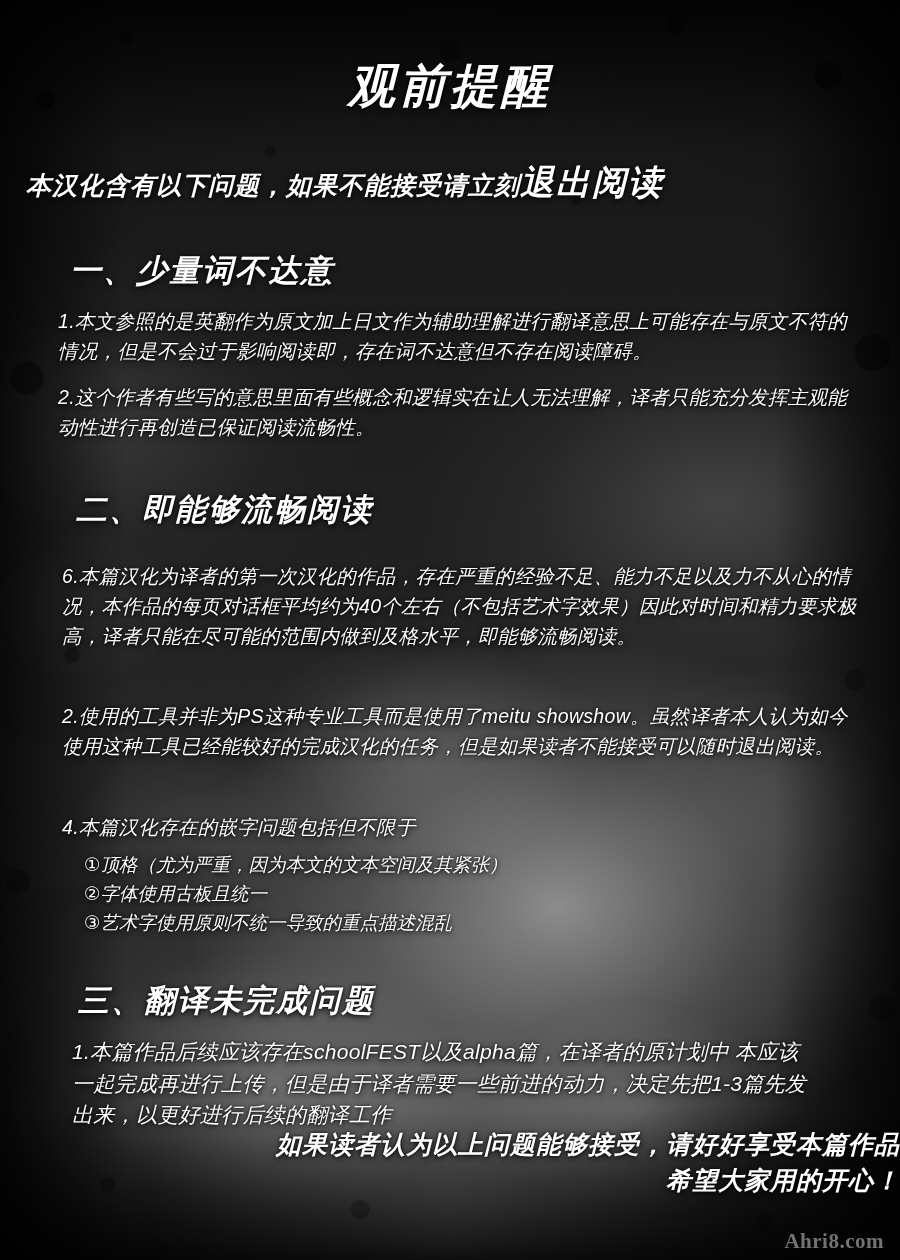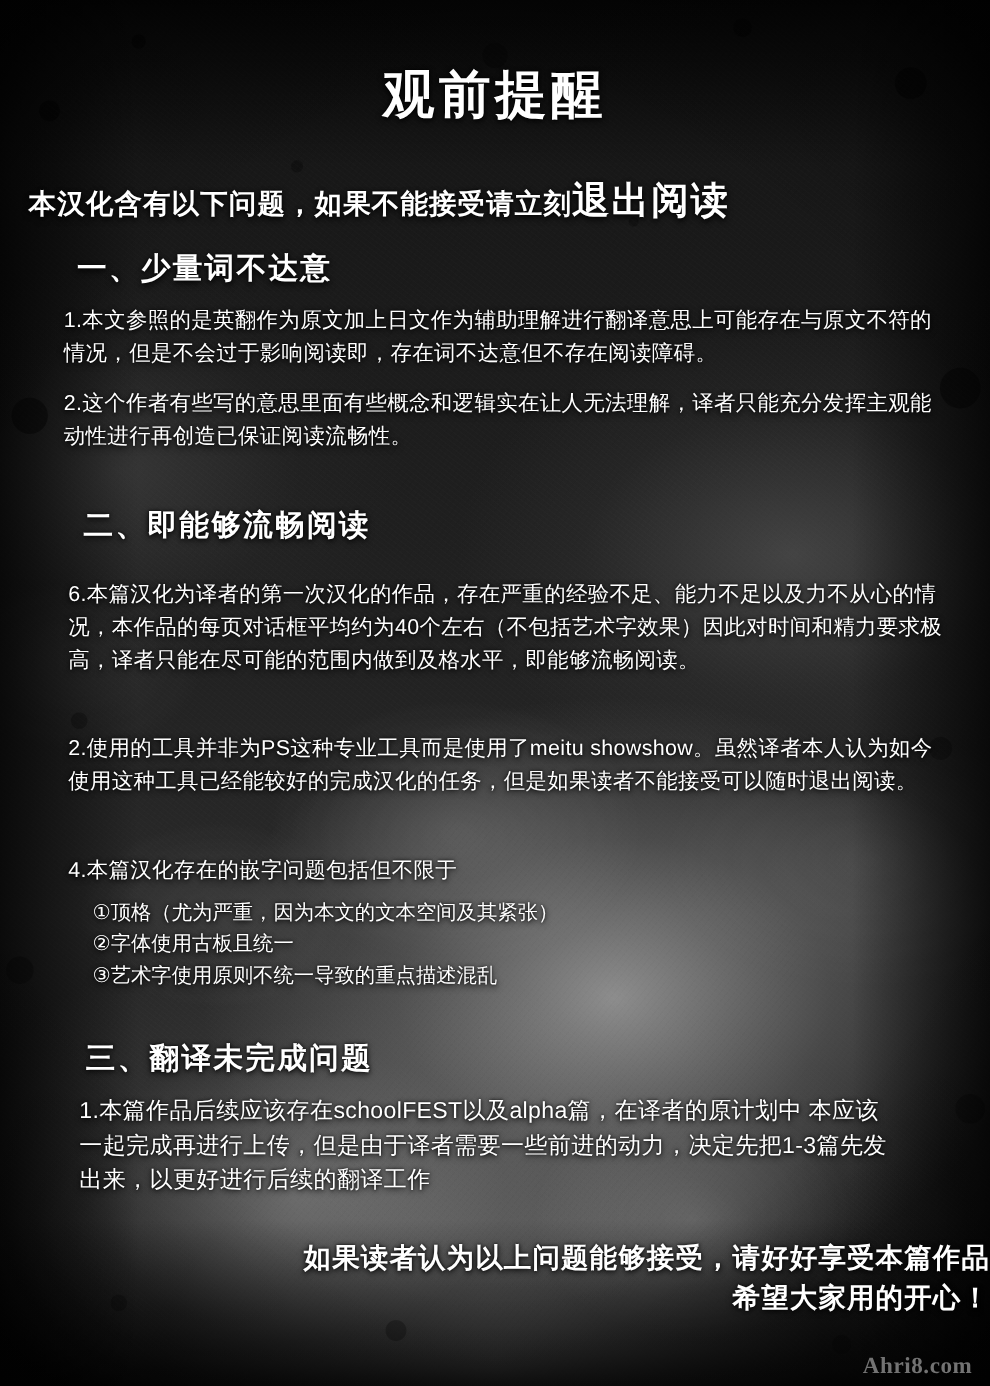--- a/index.html
+++ b/index.html
@@ -82,20 +82,21 @@
   }
 
   
   .content {
     position: relative;
     z-index: 5;
     padding: 0 26px;
     box-sizing: border-box;
     height: 100%;
     text-shadow: 0 2px 6px rgba(0,0,0,.85), 0 0 3px rgba(0,0,0,.9);
+    font-style: italic;
   }
 
   .title {
     text-align: center;
     font-size: 47px;
     font-weight: bold;
     letter-spacing: 4px;
     padding-top: 60px;
     line-height: 1.1;
   }
@@ -108,24 +109,24 @@
     letter-spacing: 1px;
     white-space: nowrap;
   }
   .subtitle .emph {
     font-size: 34px;
     font-weight: bold;
     letter-spacing: 2px;
   }
 
   .section-head {
-    font-size: 27px;
+    font-size: 31px;
     font-weight: bold;
     letter-spacing: 2px;
-    margin: 20px 0 14px 44px;
+    margin: 44px 0 14px 44px;
   }
   .section-head.s2 { margin-top: 46px; margin-left: 50px; }
   .section-head.s3 { margin-top: 44px; margin-left: 52px; }
 
   .para {
     font-size: 19.5px;
     line-height: 1.55;
     letter-spacing: .3px;
     margin: 0 0 16px 0;
     padding: 0 12px 0 32px;

